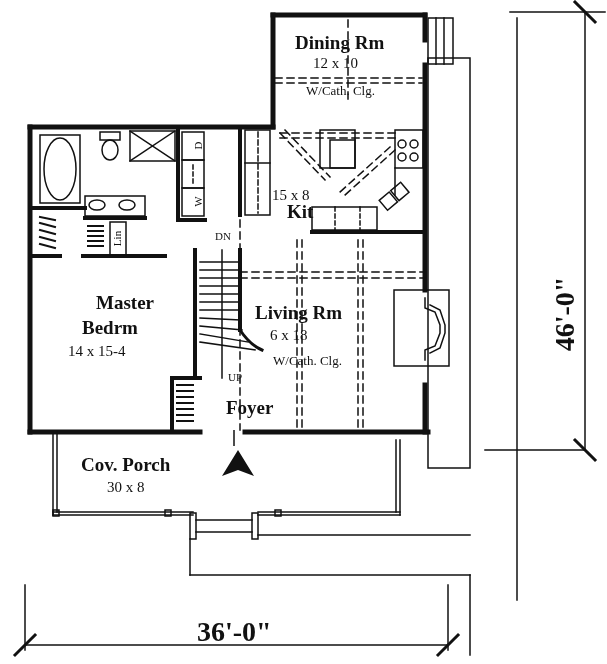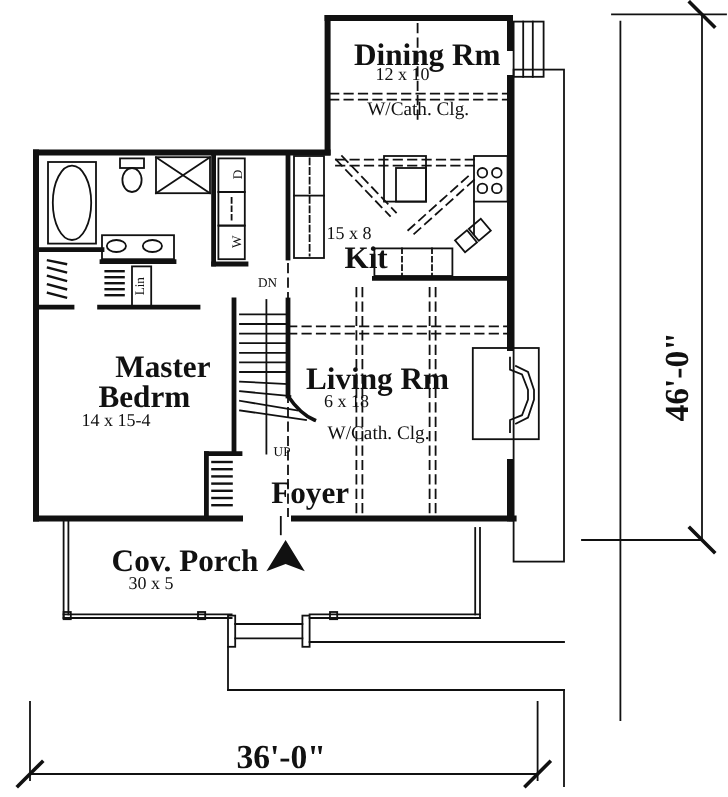--- a/index.html
+++ b/index.html
@@ -1,21 +1,21 @@
 <!DOCTYPE html>
 <html><head>
 <meta charset="utf-8">
 <style>
   html, body { margin:0; padding:0; background:#ffffff; }
   body { width:607px; height:664px; position:relative; overflow:hidden; }
   .plan { position:absolute; left:0; top:0; width:607px; height:664px; }
   .lbl { position:absolute; font-family:"Liberation Serif","DejaVu Serif",serif; color:#111; text-align:center; white-space:nowrap; line-height:1; }
-  .room-name { font-weight:bold; font-size:26px; }
+  .room-name { font-weight:bold; font-size:19px; }
   .room-dim { font-size:15px; }
-  .room-note { font-size:16px; }
+  .room-note { font-size:13px; }
   .tiny { font-size:11px; }
   .dim-big { font-weight:bold; font-size:28px; }
 </style>
 </head>
 <body>
 
 <svg class="plan" viewBox="0 0 607 664" xmlns="http://www.w3.org/2000/svg">
   <g stroke="#111" fill="none" stroke-linecap="square">
 
     <g stroke-width="5">
@@ -228,22 +228,22 @@
 <div class="lbl room-name" style="left:96px;top:293px;">Master</div>
 <div class="lbl room-name" style="left:82px;top:318px;">Bedrm</div>
 <div class="lbl room-dim" style="left:68px;top:344px;">14 x 15-4</div>
 
 <div class="lbl room-name" style="left:255px;top:303px;">Living Rm</div>
 <div class="lbl room-dim" style="left:270px;top:328px;">6 x 18</div>
 <div class="lbl room-note" style="left:273px;top:354px;">W/Cath. Clg.</div>
 
 <div class="lbl room-name" style="left:226px;top:398px;">Foyer</div>
 
-<div class="lbl room-name" style="left:81px;top:455px;margin-left:12px;">Cov. Porch</div>
-<div class="lbl room-dim" style="left:107px;top:480px;">30 x 5</div>
+<div class="lbl room-name" style="left:81px;top:455px;">Cov. Porch</div>
+<div class="lbl room-dim" style="left:107px;top:480px;">30 x 8</div>
 
 <div class="lbl tiny" style="left:215px;top:231px;">DN</div>
 <div class="lbl tiny" style="left:228px;top:372px;">UP</div>
 <div class="lbl tiny" style="left:110px;top:233px;transform:rotate(-90deg);">Lin</div>
 <div class="lbl tiny" style="left:195px;top:140px;transform:rotate(-90deg);">D</div>
 <div class="lbl tiny" style="left:193px;top:196px;transform:rotate(-90deg);">W</div>
 
 <div class="lbl dim-big" style="left:197px;top:618px;">36'-0"</div>
 <div class="lbl dim-big" style="left:528px;top:300px;transform:rotate(-90deg);transform-origin:center;">46'-0"</div>
 

